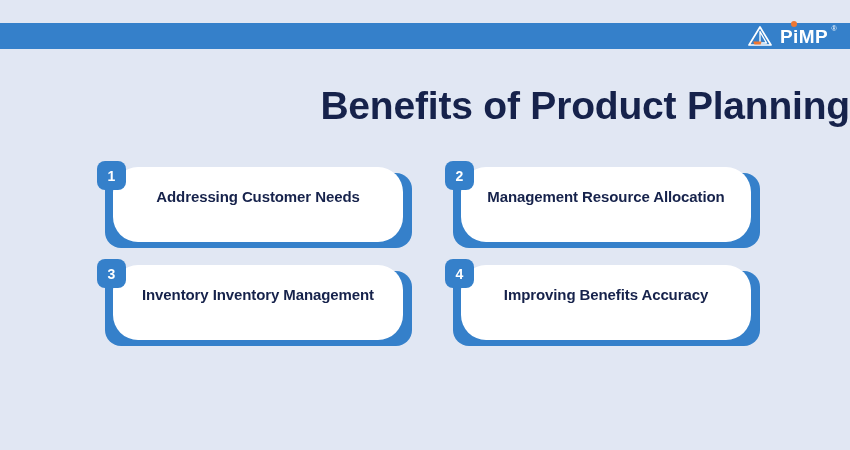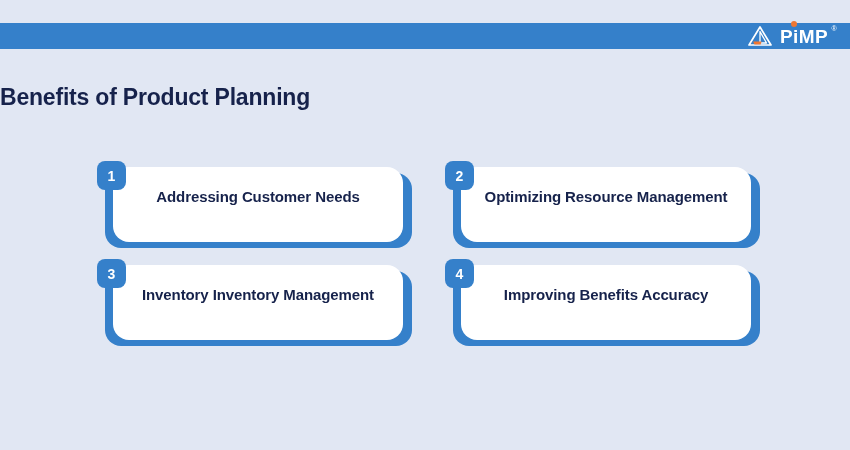--- a/index.html
+++ b/index.html
@@ -32,22 +32,22 @@
     background:#ee7733;
   }
   .logo-tm {
     position:absolute; right:-9px; top:-2px;
     color:#ffffff; font-size:7px; font-weight:400;
   }
 
   
   .title {
     position:absolute; left:0; top:84px; width:850px;
-    text-align:left;
-    font-size:23px; font-weight:700; letter-spacing:-.2px;
+    text-align:right;
+    font-size:39px; font-weight:700; letter-spacing:-.2px;
     color:#16224b;
   }
 
   
   .grid { position:absolute; left:0; top:0; width:850px; height:450px; }
 
   .card-wrap { position:absolute; width:315px; height:95px; }
   .card-wrap.c1 { left:97px;  top:161px; }
   .card-wrap.c2 { left:445px; top:161px; }
   .card-wrap.c3 { left:97px;  top:259px; }
@@ -58,21 +58,21 @@
     position:absolute; left:8px; top:12px;
     width:307px; height:75px;
     background:#3580ca;
     border-radius:16px;
   }
   
   .card-face {
     position:absolute; left:16px; top:6px;
     width:290px; height:75px;
     background:#ffffff;
-    border-radius:16px;
+    border-radius:25px;
     display:flex; align-items:center; justify-content:center;
     padding:4px 16px 20px 16px;
   }
   .card-text {
     color:#16224b;
     font-size:15px; font-weight:600;
     line-height:1.42; text-align:center;
     letter-spacing:-.1px;
   }
   
@@ -116,21 +116,21 @@
       <div class="card-back"></div>
       <div class="card-face">
         <div class="card-text">Addressing Customer Needs</div>
       </div>
       <div class="card-badge">1</div>
     </div>
 
     <div class="card-wrap c2">
       <div class="card-back"></div>
       <div class="card-face">
-        <div class="card-text">Optimizing Resource Management</div>
+        <div class="card-text">Management Resource Allocation</div>
       </div>
       <div class="card-badge">2</div>
     </div>
 
     <div class="card-wrap c3">
       <div class="card-back"></div>
       <div class="card-face">
         <div class="card-text">Inventory Inventory Management</div>
       </div>
       <div class="card-badge">3</div>

